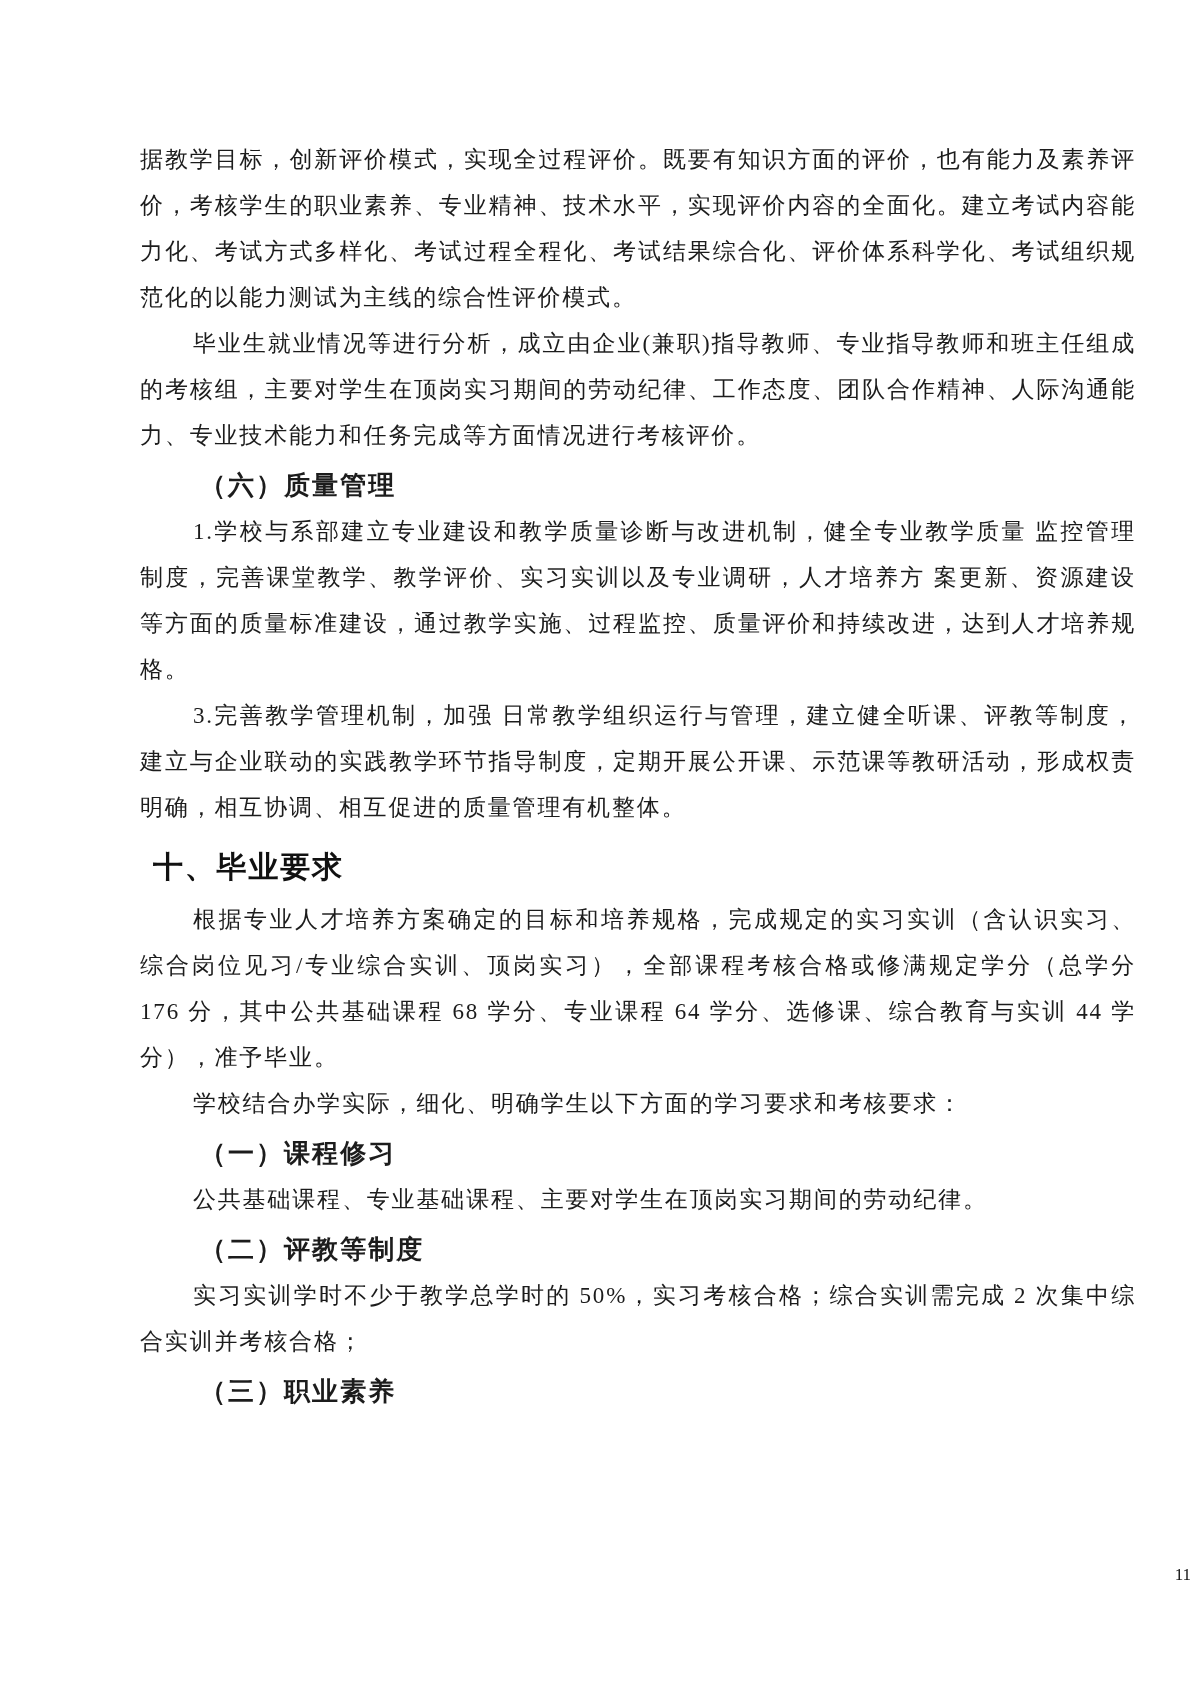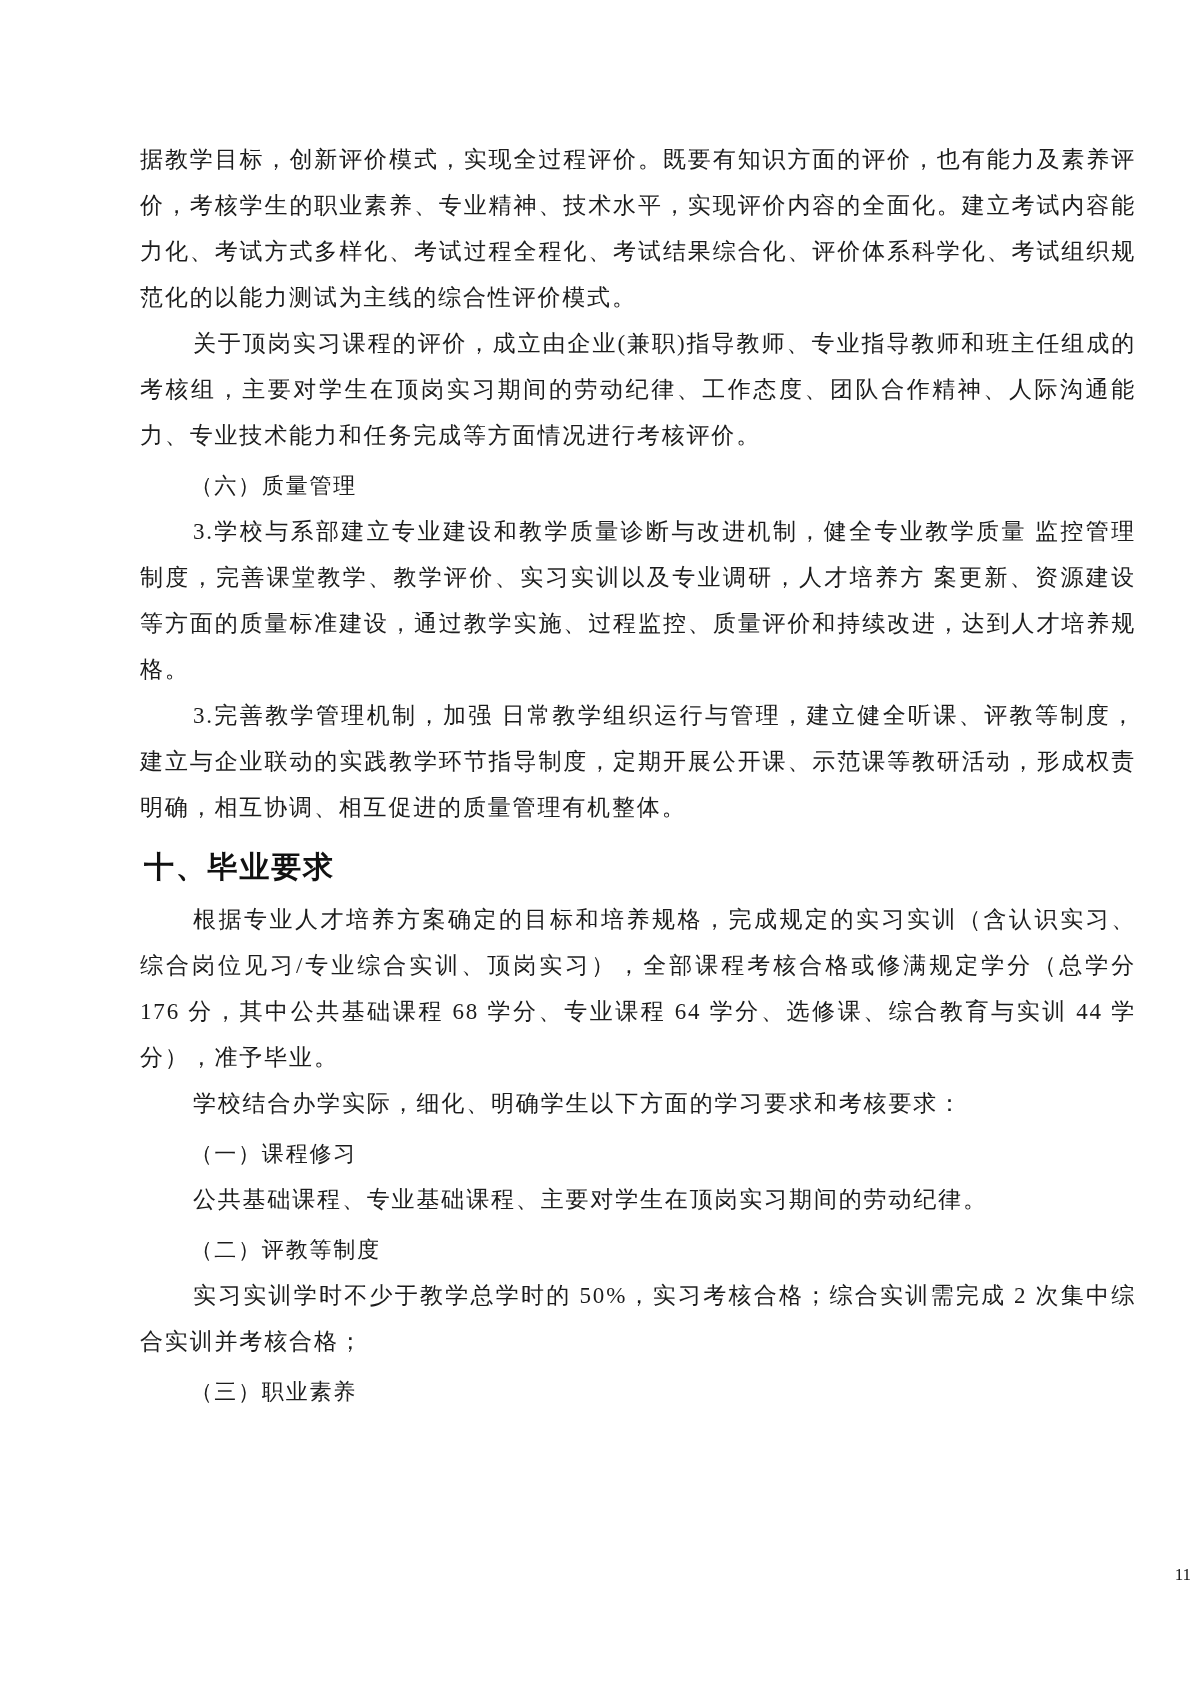--- a/index.html
+++ b/index.html
@@ -24,57 +24,57 @@
     line-height: 46px;
     text-align: justify;
     text-justify: inter-character;
     letter-spacing: 0.08em;
     margin: 0;
   }
   .ind {
     text-indent: 2.3em;
   }
   .sub-heading {
-    font-size: 22px;
+    font-size: 26px;
     line-height: 46px;
-    font-weight: 400;
+    font-weight: 700;
     text-indent: 2.3em;
     letter-spacing: 0.08em;
     margin: 4px 0 0 0;
   }
   .big-heading {
     font-family: "Liberation Sans", "DejaVu Sans", sans-serif;
     font-size: 30px;
     line-height: 52px;
     font-weight: 600;
     letter-spacing: 0.06em;
-    margin: 10px 0 4px 4px;
+    margin: 10px 0 4px 13px;
     color: #111111;
   }
   .page-footer {
     position: absolute;
     left: 0;
     right: 0;
     top: 1563px;
     text-align: right;
     font-size: 17px;
     line-height: 24px;
     color: #111111;
   }
 </style>
 </head>
 <body>
 
 <div class="page">
 
   <p class="body-par">据教学目标，创新评价模式，实现全过程评价。既要有知识方面的评价，也有能力及素养评价，考核学生的职业素养、专业精神、技术水平，实现评价内容的全面化。建立考试内容能力化、考试方式多样化、考试过程全程化、考试结果综合化、评价体系科学化、考试组织规范化的以能力测试为主线的综合性评价模式。</p>
-  <p class="body-par ind">关于顶岗实习课程的评价，成立由企业(兼职)指导教师、专业指导教师和班主任组成的考核组，主要对学生在顶岗实习期间的劳动纪律、工作态度、团队合作精神、人际沟通能力、专业技术能力和任务完成等方面情况进行考核评价。</p>
+  <p class="body-par ind">毕业生就业情况等进行分析，成立由企业(兼职)指导教师、专业指导教师和班主任组成的考核组，主要对学生在顶岗实习期间的劳动纪律、工作态度、团队合作精神、人际沟通能力、专业技术能力和任务完成等方面情况进行考核评价。</p>
 
   <h3 class="sub-heading">（六）质量管理</h3>
-  <p class="body-par ind">3.学校与系部建立专业建设和教学质量诊断与改进机制，健全专业教学质量 监控管理制度，完善课堂教学、教学评价、实习实训以及专业调研，人才培养方 案更新、资源建设等方面的质量标准建设，通过教学实施、过程监控、质量评价和持续改进，达到人才培养规格。</p>
+  <p class="body-par ind">1.学校与系部建立专业建设和教学质量诊断与改进机制，健全专业教学质量 监控管理制度，完善课堂教学、教学评价、实习实训以及专业调研，人才培养方 案更新、资源建设等方面的质量标准建设，通过教学实施、过程监控、质量评价和持续改进，达到人才培养规格。</p>
   <p class="body-par ind">3.完善教学管理机制，加强 日常教学组织运行与管理，建立健全听课、评教等制度，建立与企业联动的实践教学环节指导制度，定期开展公开课、示范课等教研活动，形成权责明确，相互协调、相互促进的质量管理有机整体。</p>
 
   <h2 class="big-heading">十、毕业要求</h2>
   <p class="body-par ind">根据专业人才培养方案确定的目标和培养规格，完成规定的实习实训（含认识实习、综合岗位见习/专业综合实训、顶岗实习），全部课程考核合格或修满规定学分（总学分 176 分，其中公共基础课程 68 学分、专业课程 64 学分、选修课、综合教育与实训 44 学分），准予毕业。</p>
   <p class="body-par ind">学校结合办学实际，细化、明确学生以下方面的学习要求和考核要求：</p>
 
   <h3 class="sub-heading">（一）课程修习</h3>
   <p class="body-par ind">公共基础课程、专业基础课程、主要对学生在顶岗实习期间的劳动纪律。</p>
 
   <h3 class="sub-heading">（二）评教等制度</h3>

